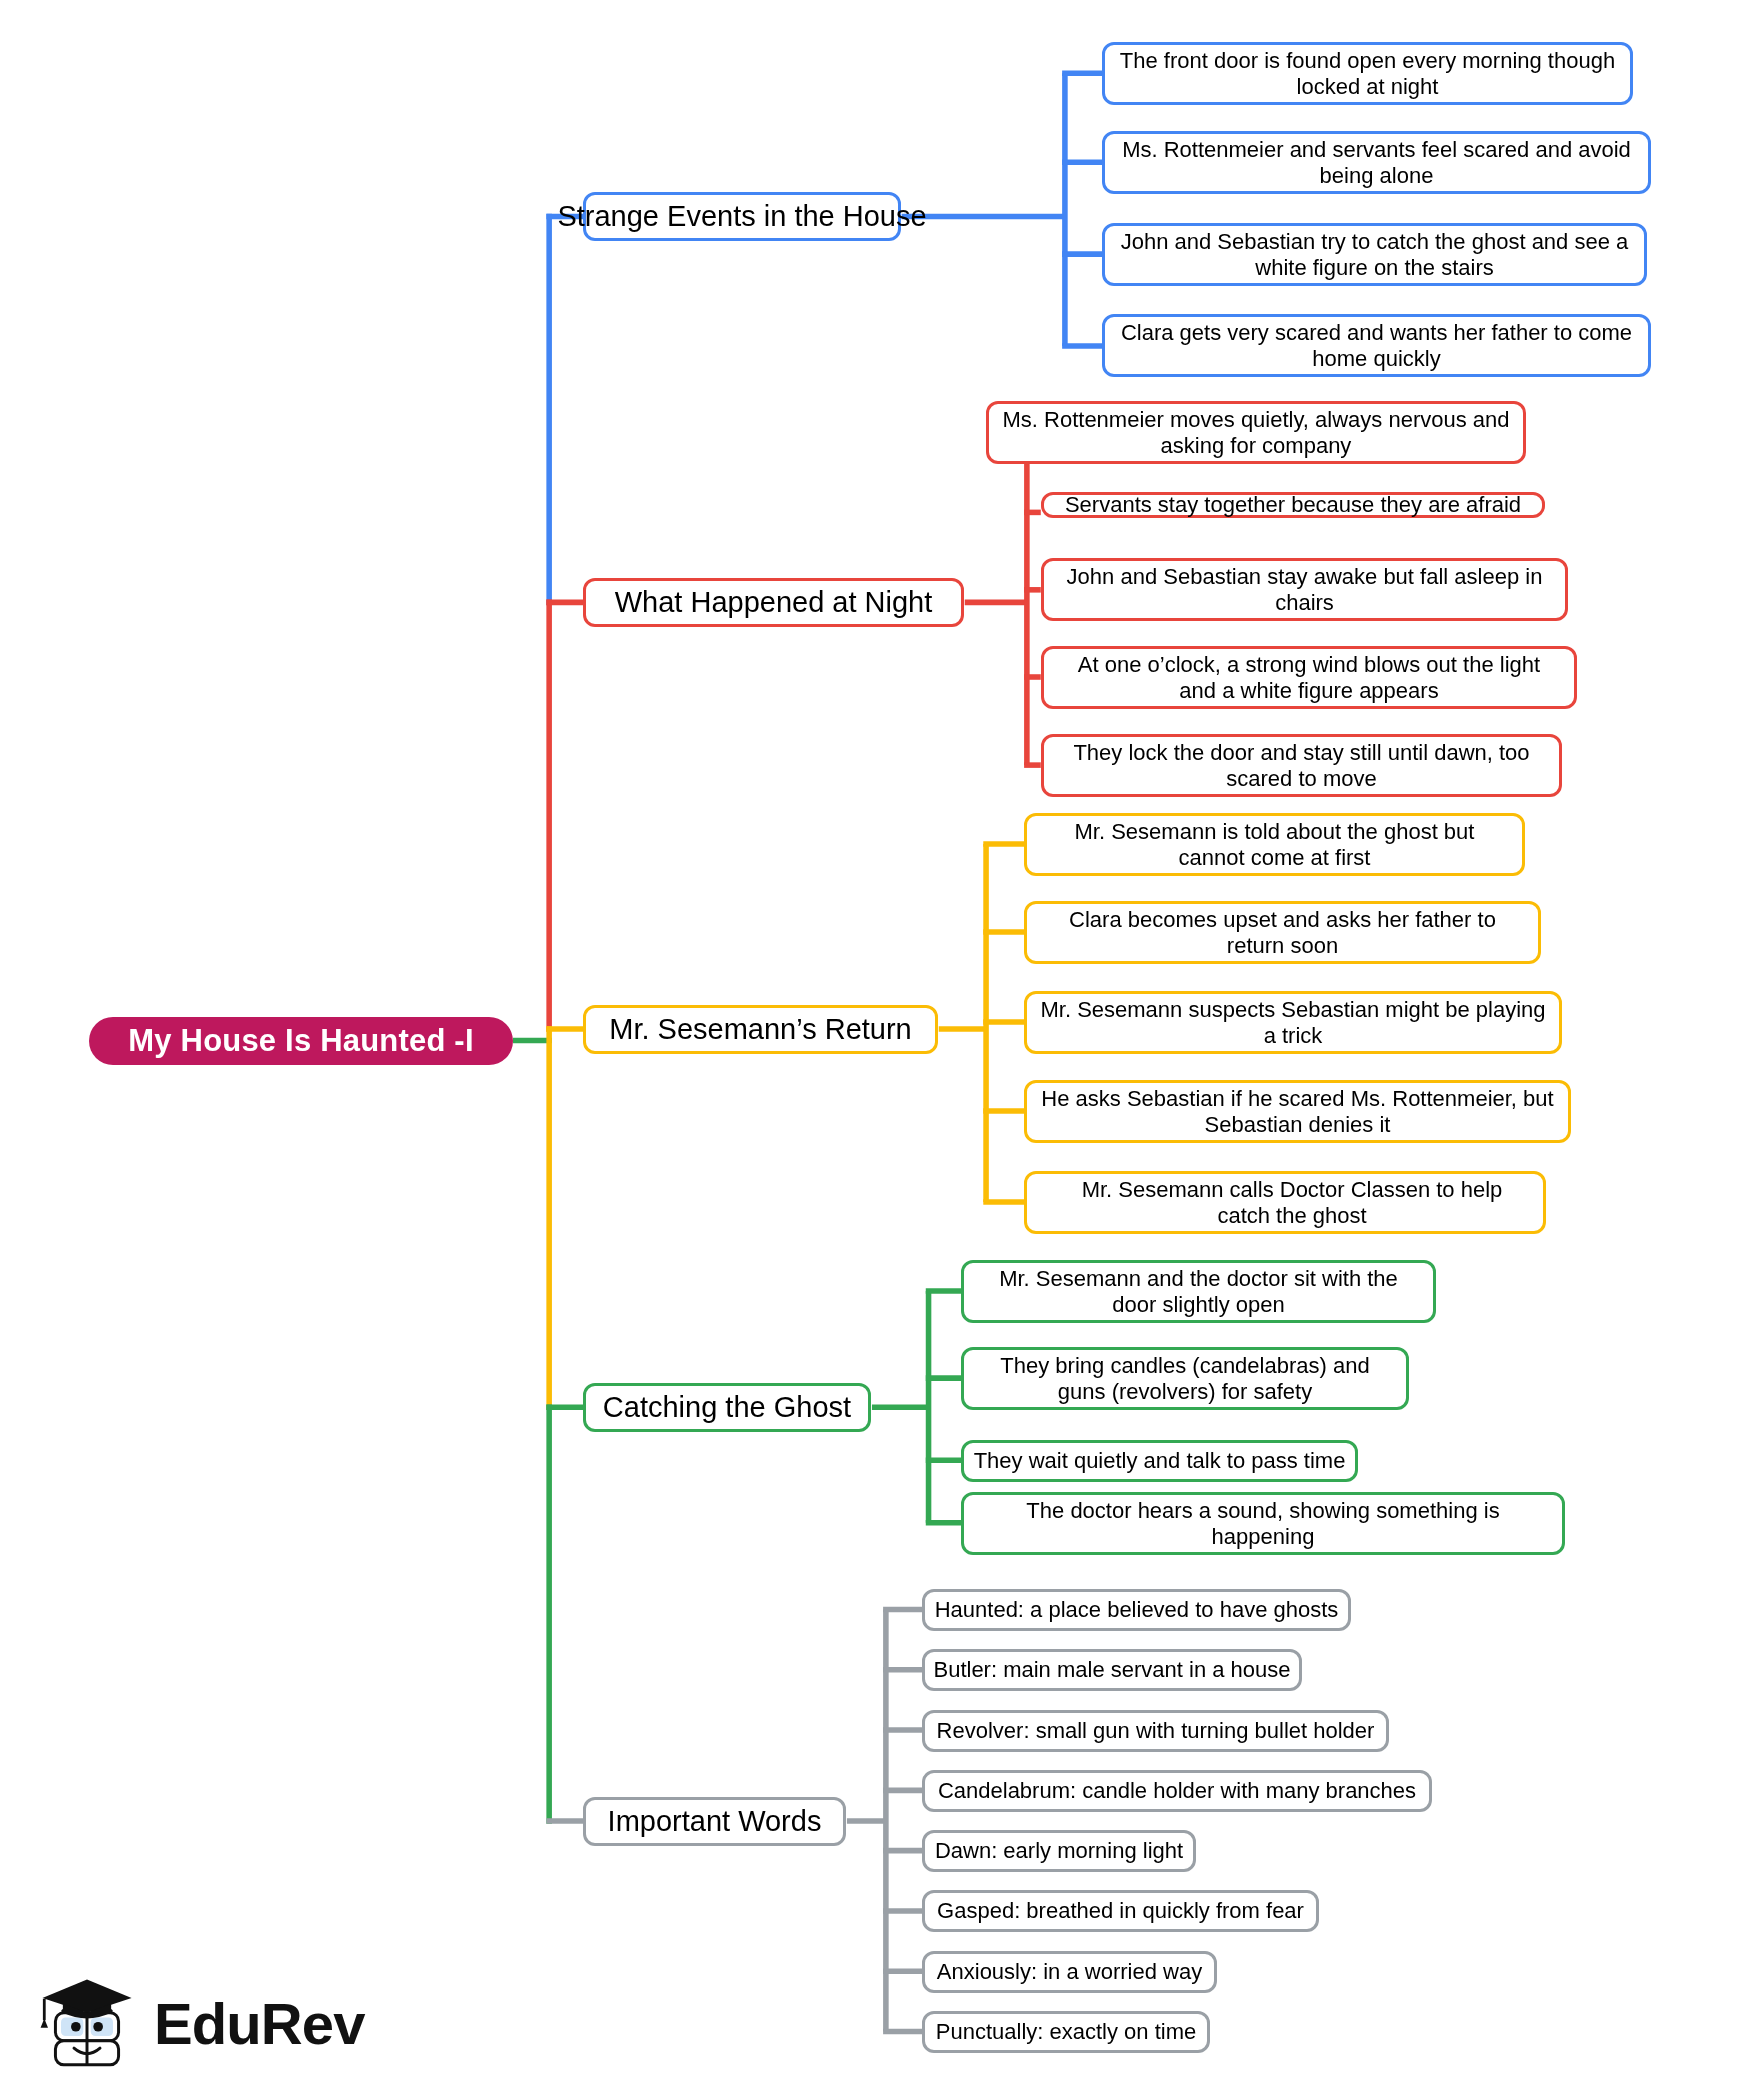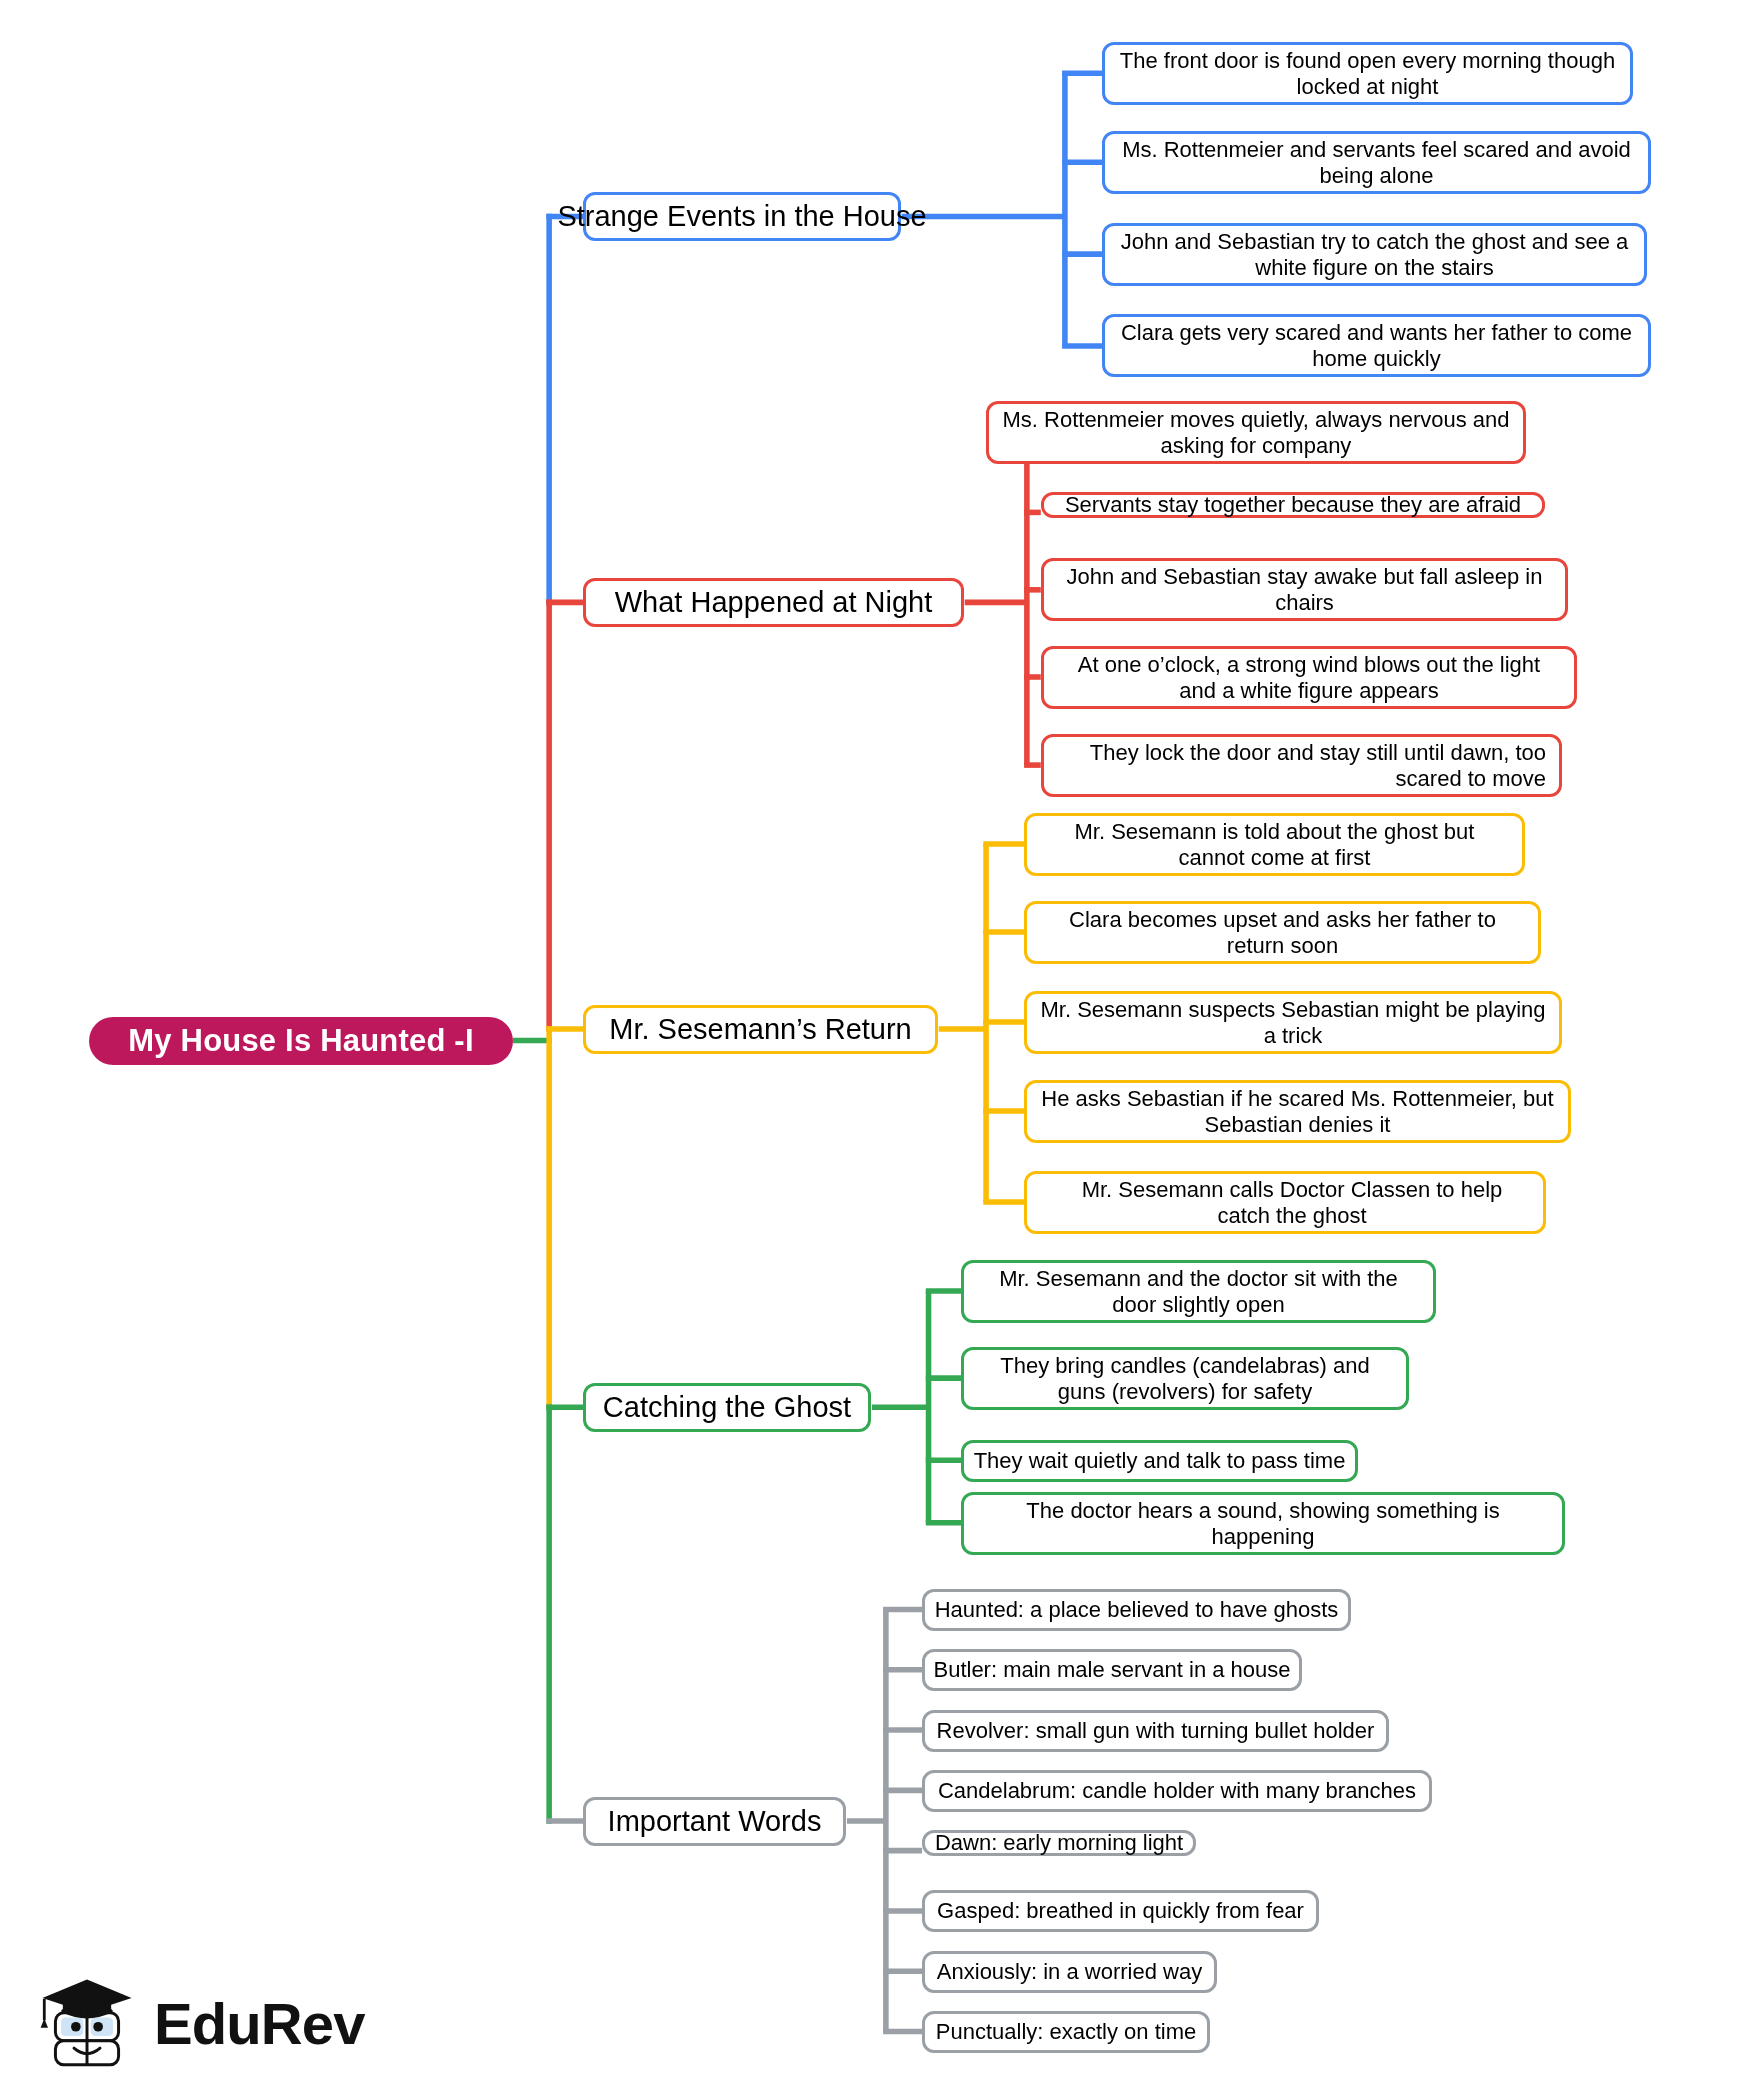--- a/index.html
+++ b/index.html
@@ -155,38 +155,38 @@
       <div class="node branch single" style="left: 583px; top: 192px; width: 318px; height: 49px; border-color: rgb(66, 133, 244);">Strange Events in the House</div>
       <div class="node leaf" style="left: 1102px; top: 42px; width: 531px; height: 63px; border-color: rgb(66, 133, 244);">The front door is found open every morning though locked at night</div>
       <div class="node leaf" style="left: 1102px; top: 131px; width: 549px; height: 63px; border-color: rgb(66, 133, 244);">Ms. Rottenmeier and servants feel scared and avoid being alone</div>
       <div class="node leaf" style="left: 1102px; top: 223px; width: 545px; height: 63px; border-color: rgb(66, 133, 244);">John and Sebastian try to catch the ghost and see a white figure on the stairs</div>
       <div class="node leaf" style="left: 1102px; top: 314px; width: 549px; height: 63px; border-color: rgb(66, 133, 244);">Clara gets very scared and wants her father to come home quickly</div>
       <div class="node branch single" style="left: 583px; top: 578px; width: 381px; height: 49px; border-color: rgb(232, 69, 60);">What Happened at Night</div>
       <div class="node leaf" style="left: 986px; top: 401px; width: 540px; height: 63px; border-color: rgb(232, 69, 60);">Ms. Rottenmeier moves quietly, always nervous and asking for company</div>
       <div class="node leaf single" style="left: 1041px; top: 492px; width: 504px; height: 26px; border-color: rgb(232, 69, 60); text-align: center;">Servants stay together because they are afraid</div>
       <div class="node leaf" style="left: 1041px; top: 558px; width: 527px; height: 63px; border-color: rgb(232, 69, 60);">John and Sebastian stay awake but fall asleep in chairs</div>
       <div class="node leaf" style="left: 1041px; top: 646px; width: 536px; height: 63px; border-color: rgb(232, 69, 60);">At one o’clock, a strong wind blows out the light and a white figure appears</div>
-      <div class="node leaf" style="left: 1041px; top: 734px; width: 521px; height: 63px; border-color: rgb(232, 69, 60); text-align: right;">They lock the door and stay still until dawn, too scared to move</div>
+      <div class="node leaf" style="left: 1041px; top: 734px; width: 521px; height: 63px; border-color: rgb(232, 69, 60);">They lock the door and stay still until dawn, too scared to move</div>
       <div class="node branch single" style="left: 583px; top: 1005px; width: 355px; height: 49px; border-color: rgb(251, 188, 5);">Mr. Sesemann’s Return</div>
       <div class="node leaf" style="left: 1024px; top: 813px; width: 501px; height: 63px; border-color: rgb(251, 188, 5);">Mr. Sesemann is told about the ghost but cannot come at first</div>
       <div class="node leaf" style="left: 1024px; top: 901px; width: 517px; height: 63px; border-color: rgb(251, 188, 5);">Clara becomes upset and asks her father to return soon</div>
       <div class="node leaf" style="left: 1024px; top: 991px; width: 538px; height: 63px; border-color: rgb(251, 188, 5);">Mr. Sesemann suspects Sebastian might be playing a trick</div>
       <div class="node leaf" style="left: 1024px; top: 1080px; width: 547px; height: 63px; border-color: rgb(251, 188, 5);">He asks Sebastian if he scared Ms. Rottenmeier, but Sebastian denies it</div>
       <div class="node leaf" style="left: 1024px; top: 1171px; width: 522px; height: 63px; border-color: rgb(251, 188, 5); padding-left: 27px;">Mr. Sesemann calls Doctor Classen to help catch the ghost</div>
       <div class="node branch single" style="left: 583px; top: 1383px; width: 288px; height: 49px; border-color: rgb(52, 168, 83);">Catching the Ghost</div>
       <div class="node leaf" style="left: 961px; top: 1260px; width: 475px; height: 63px; border-color: rgb(52, 168, 83);">Mr. Sesemann and the doctor sit with the door slightly open</div>
       <div class="node leaf" style="left: 961px; top: 1347px; width: 448px; height: 63px; border-color: rgb(52, 168, 83);">They bring candles (candelabras) and guns (revolvers) for safety</div>
       <div class="node leaf single" style="left: 961px; top: 1440px; width: 397px; height: 42px; border-color: rgb(52, 168, 83);">They wait quietly and talk to pass time</div>
       <div class="node leaf" style="left: 961px; top: 1492px; width: 604px; height: 63px; border-color: rgb(52, 168, 83);">The doctor hears a sound, showing something is happening</div>
       <div class="node branch single" style="left: 583px; top: 1797px; width: 263px; height: 49px; border-color: rgb(154, 160, 166);">Important Words</div>
       <div class="node leaf single" style="left: 922px; top: 1589px; width: 429px; height: 42px; border-color: rgb(154, 160, 166);">Haunted: a place believed to have ghosts</div>
       <div class="node leaf single" style="left: 922px; top: 1649px; width: 380px; height: 42px; border-color: rgb(154, 160, 166);">Butler: main male servant in a house</div>
       <div class="node leaf single" style="left: 922px; top: 1710px; width: 467px; height: 42px; border-color: rgb(154, 160, 166);">Revolver: small gun with turning bullet holder</div>
       <div class="node leaf single" style="left: 922px; top: 1770px; width: 510px; height: 42px; border-color: rgb(154, 160, 166);">Candelabrum: candle holder with many branches</div>
-      <div class="node leaf single" style="left: 922px; top: 1830px; width: 274px; height: 26px; border-color: rgb(154, 160, 166);">Dawn: early morning light</div>
+      <div class="node leaf single" style="left: 922px; top: 1830px; width: 274px; height: 42px; border-color: rgb(154, 160, 166);">Dawn: early morning light</div>
       <div class="node leaf single" style="left: 922px; top: 1890px; width: 397px; height: 42px; border-color: rgb(154, 160, 166);">Gasped: breathed in quickly from fear</div>
       <div class="node leaf single" style="left: 922px; top: 1951px; width: 295px; height: 42px; border-color: rgb(154, 160, 166);">Anxiously: in a worried way</div>
       <div class="node leaf single" style="left: 922px; top: 2011px; width: 288px; height: 42px; border-color: rgb(154, 160, 166);">Punctually: exactly on time</div>
     </div>
 
   <div id="logo">
     <svg class="mark" viewBox="0 0 112 112">
 
       <rect x="22" y="44" width="68" height="30" rx="9" fill="#ffffff" stroke="#111" stroke-width="3.2"></rect>
       <rect x="22" y="74" width="68" height="26" rx="9" fill="#ffffff" stroke="#111" stroke-width="3.2"></rect>

